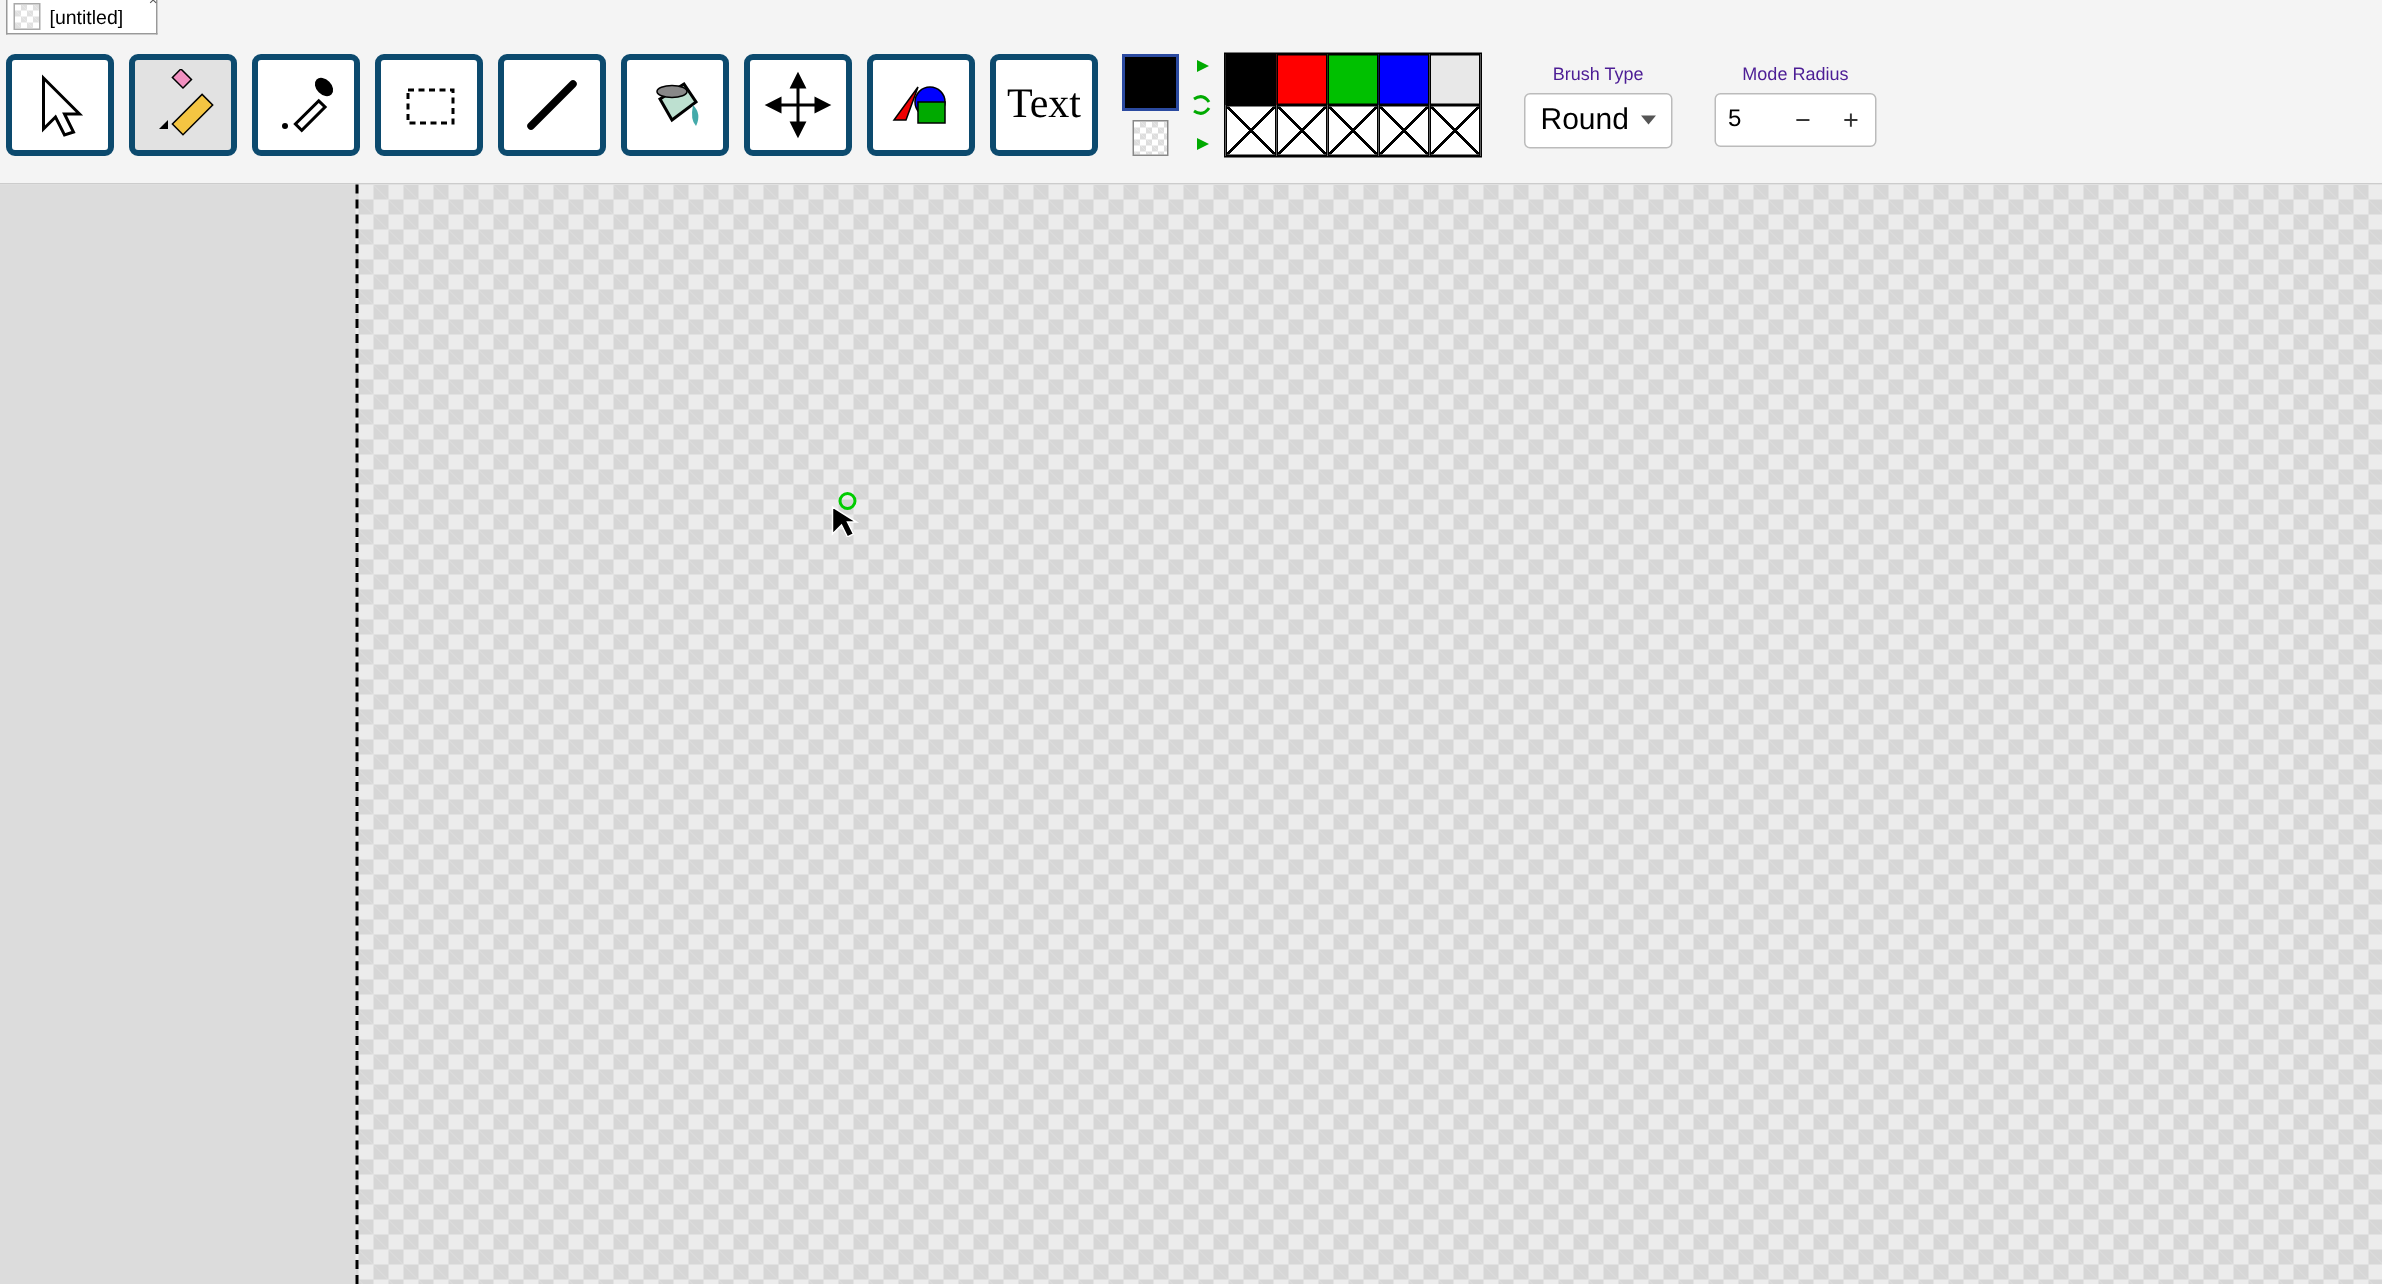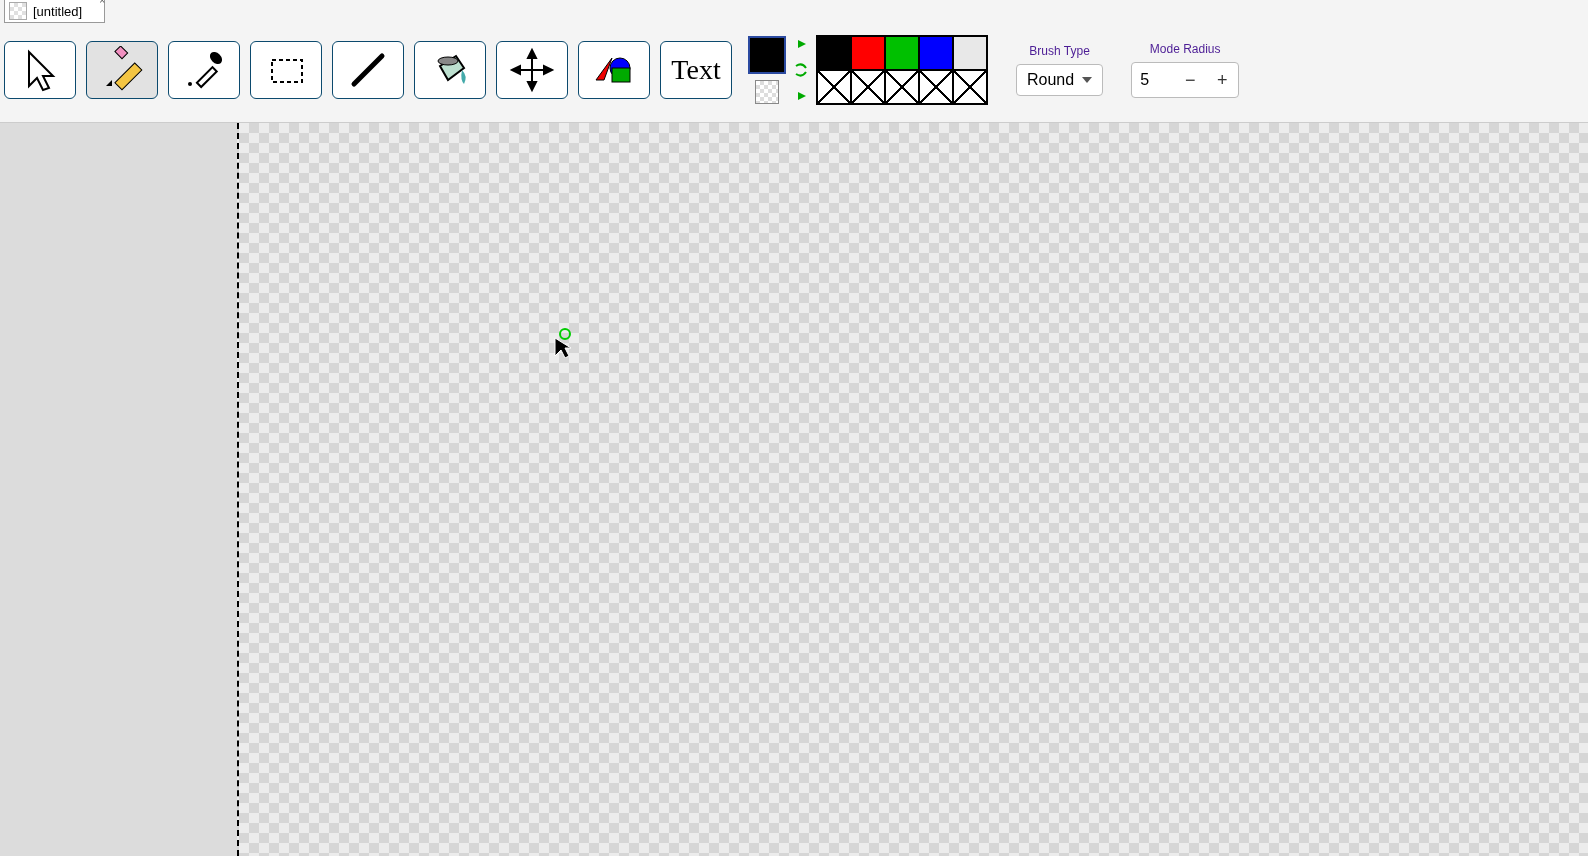--- a/index.html
+++ b/index.html
@@ -10,21 +10,21 @@
   .tab { display: flex; align-items: center; gap: 6px; border: 1px solid #999; background: #fff; padding: 2px 22px 2px 4px; font-size: 13px; position: relative; border-top: none;}
   .tab-icon { width: 18px; height: 18px; border: 1px solid #aaa; background-image:
     linear-gradient(45deg,#e0e0e0 25%,transparent 25%,transparent 75%,#e0e0e0 75%),
     linear-gradient(45deg,#e0e0e0 25%,transparent 25%,transparent 75%,#e0e0e0 75%);
     background-size: 8px 8px; background-position:0 0,4px 4px; background-color:#fff;}
   .tab-close { position: absolute; top: -4px; right: -4px; width: 12px; height: 12px; font-size: 10px; line-height: 10px; text-align: center; color:#555; }
   
   
   .toolbar { display: flex; align-items: center; gap: 10px; padding: 10px 4px; height: 105px; border-bottom:1px solid #ccc;}
   .tool-group { display: flex; gap: 10px; }
-  .tool-btn { width: 72px; height: 58px; border: 1px solid #0c4a6e; border-radius: 6px; background: #fff; display:flex; align-items:center; justify-content:center; cursor:pointer;}
+  .tool-btn { width: 72px; height: 68px; border: 4px solid #0c4a6e; border-radius: 6px; background: #fff; display:flex; align-items:center; justify-content:center; cursor:pointer;}
   .tool-btn.active { background: #e2e2e2; }
   .tool-btn svg { pointer-events:none; }
   
   
   .color-area { display:flex; align-items:center; gap:8px; margin-left:6px;}
   .fg-bg { display:flex; flex-direction:column; gap:6px; align-items:center;}
   .fg-swatch { width:38px; height:38px; border:2px solid #2b4aa0; background:#000; }
   .bg-swatch { width:24px; height:24px; border:1px solid #888;
     background-image:
     linear-gradient(45deg,#ddd 25%,transparent 25%,transparent 75%,#ddd 75%),
@@ -36,21 +36,21 @@
   .palette { display:grid; grid-template-columns: repeat(5,34px); grid-template-rows: repeat(2,34px); gap:0; border:1px solid #000;}
   .pal { width:34px; height:34px; border:1px solid #000; }
   .pal.empty { background:#fff; position:relative;}
   .pal.empty::before, .pal.empty::after { content:""; position:absolute; left:0; top:0; right:0; bottom:0; }
   .pal.empty::before { background:linear-gradient(to top right, transparent calc(50% - 1px), #000 calc(50% - 1px), #000 calc(50% + 1px), transparent calc(50% + 1px));}
   .pal.empty::after  { background:linear-gradient(to top left , transparent calc(50% - 1px), #000 calc(50% - 1px), #000 calc(50% + 1px), transparent calc(50% + 1px));}
   
   
   .ctl-group { display:flex; flex-direction:column; align-items:center; gap:6px; margin-left:18px;}
   .ctl-label { font-size:12px; color:#4c1d95;}
-  .dropdown { display:flex; align-items:center; gap:8px; border:1px solid #bbb; border-radius:4px; padding:6px 10px; background:#fff; font-size:16px; cursor:pointer;}
+  .dropdown { display:flex; align-items:center; gap:8px; border:1px solid #bbb; border-radius:4px; padding:6px 10px; background:#fff; font-size:20px; cursor:pointer;}
   .dropdown .caret { width:0;height:0;border-left:5px solid transparent;border-right:5px solid transparent;border-top:6px solid #555;}
   .spinner { display:flex; align-items:center; border:1px solid #bbb; border-radius:4px; background:#fff; height:36px;}
   .spinner .val { width:42px; text-align:left; padding-left:8px; font-size:16px;}
   .spinner button { width:32px; height:100%; border:none; background:transparent; font-size:18px; cursor:pointer; color:#333;}
   
   
   .workspace { position:absolute; top:123px; left:0; right:0; bottom:0; background:#dcdcdc; }
   .canvas-wrap { position:absolute; left:237px; top:0; right:0; bottom:0;
     background-image:
       linear-gradient(45deg,#d6d6d6 25%,transparent 25%,transparent 75%,#d6d6d6 75%),

